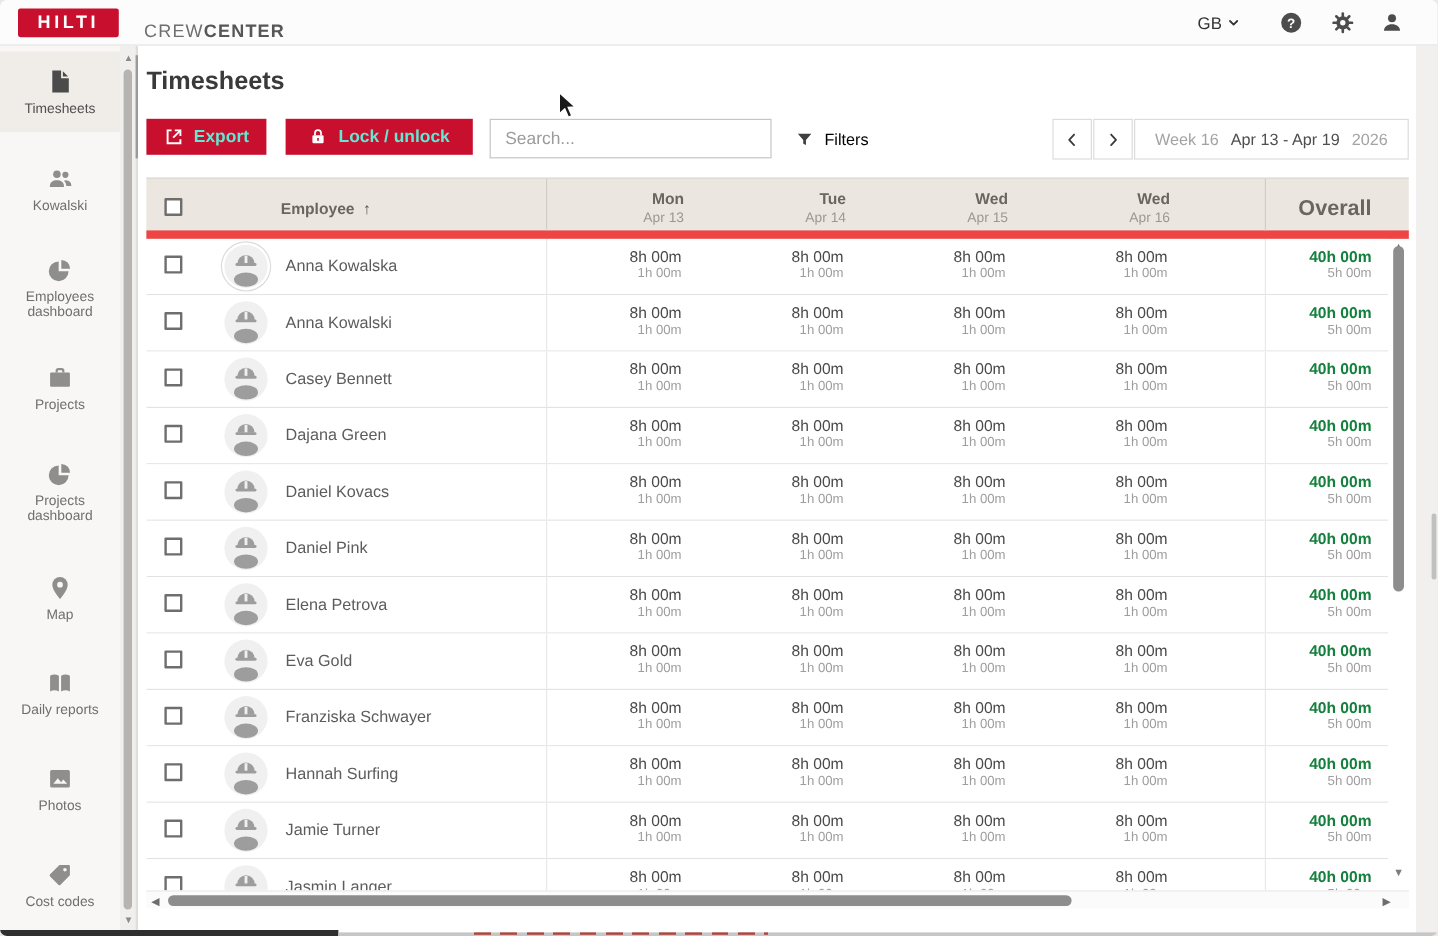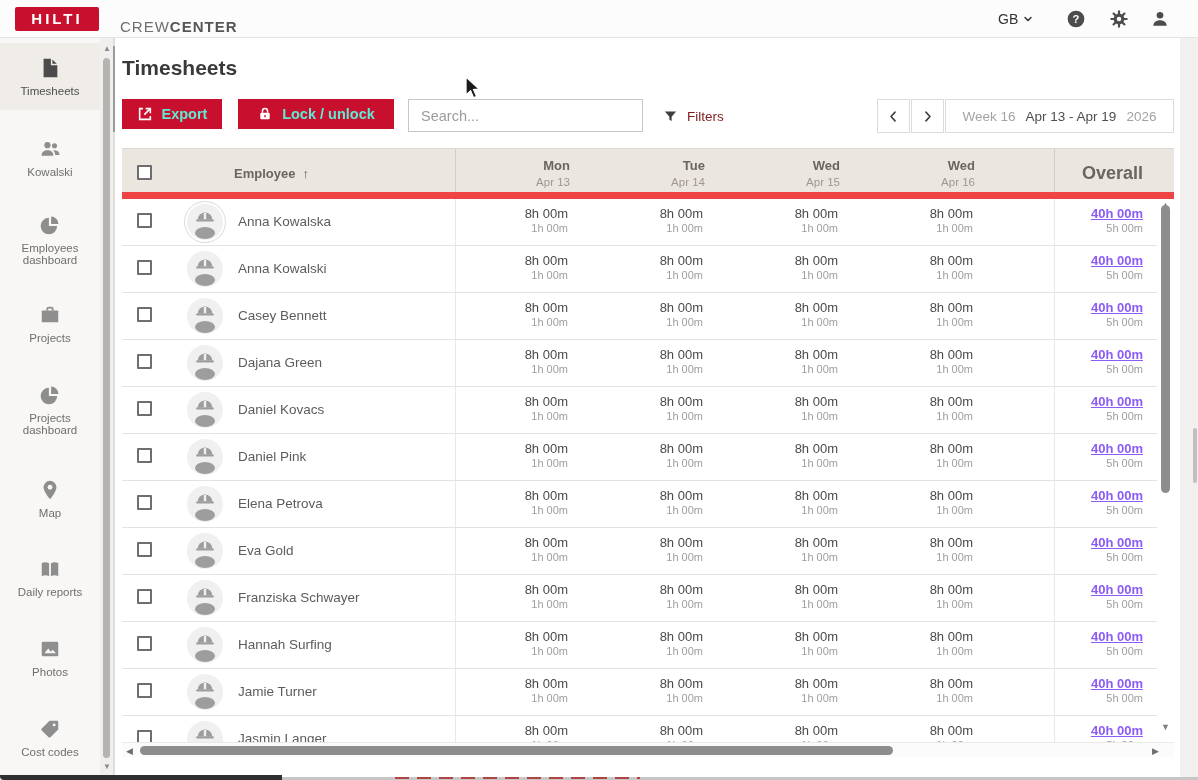--- a/index.html
+++ b/index.html
@@ -1,19 +1,19 @@
 <!DOCTYPE html>
 <html><head>
 <meta charset="utf-8">
 <style>
   * { margin:0; padding:0; box-sizing:border-box; }
   html,body { background:#e9e8e6; }
   .screen {
     position:relative; width:1198px; height:780px; overflow:hidden;
-    font-family:"Liberation Sans", sans-serif; background:#f1f0ee;
+    font-family:"Liberation Sans", sans-serif; background:#f1f0ee;border-radius:6px;
   }
   
   .topbar { position:absolute; left:0; top:0; width:1198px; height:38px;
     background:#fcfcfc; border-bottom:1px solid #e4e4e4; z-index:30; }
   .logo { position:absolute; left:15px; top:7px; width:84px; height:24px;
     background:#c8102e; color:#fff; font-weight:900; font-size:15px;
     letter-spacing:3px; text-align:center; line-height:24px; border-radius:2px; }
   .brand { position:absolute; left:120px; top:0; line-height:38px; font-size:15px; letter-spacing:1px;margin-top:8px; }
   .brand .crew { color:#6e6e6e; font-weight:400; }
   .brand .center { color:#565656; font-weight:700; }
@@ -42,21 +42,21 @@
   .btn { position:absolute; top:61px; height:30px; background:#c8102e; color:#5eead4; border:none;
     font-family:"Liberation Sans",sans-serif; font-weight:700; font-size:14.5px;
     display:flex; align-items:center; justify-content:center; gap:9px; cursor:pointer; }
   .btn svg { width:16px; height:16px; }
   .btn-export { left:7px; width:100px; }
   .btn-lock { left:123px; width:156px; }
   .search { position:absolute; left:293px; top:61px; width:235px; height:33px; border:1px solid #c6c6c6;
     background:#fff; font-family:"Liberation Sans",sans-serif; font-size:14.5px; color:#444; padding:0 12px; }
   .search::placeholder { color:#9b9b9b; }
   .filters { position:absolute; left:548px; top:61px; height:34px; display:flex; align-items:center; gap:9px;
-    cursor:pointer; font-size:13.5px; color:#7f1d1d; }
+    cursor:pointer; font-size:13.5px; color:#000000; }
   .filters svg { width:15px; height:15px; fill:#3f3f3f; }
   .weeknav-btn { position:absolute; top:61px; width:33px; height:34px; background:#fff; border:1px solid #dcdcdc;
     display:flex; align-items:center; justify-content:center; cursor:pointer; }
   .weeknav-btn svg { width:15px; height:15px; stroke:#3a3a3a; fill:none; stroke-width:2.4; stroke-linecap:round; stroke-linejoin:round; }
   .wk-prev { left:762px; } .wk-next { left:796px; }
   .weekbox { position:absolute; left:830px; top:61px; width:229px; height:34px; background:#fff; border:1px solid #dcdcdc;
     display:flex; align-items:center; justify-content:center; gap:10px; font-size:13.5px; }
   .weekbox .dim { color:#a3a3a3; } .weekbox .rng { color:#4f4f4f; }
   
   .table { position:absolute; left:7px; top:110px; width:1052px; height:609px; background:#fff; }
@@ -78,21 +78,21 @@
   .trow { position:relative; height:47px; border-bottom:1px solid #e3e3e3; background:#fff; cursor:pointer; }
   .trow .cb { top:14px; }
   .avatar { position:absolute; left:65px; top:5px; width:36px; height:36px; border-radius:50%;
     background:#f0f0f0; overflow:hidden; }
   .avatar svg { width:36px; height:36px; fill:#9d9d9d; }
   .avatar.ringed { box-shadow:0 0 0 2px #fff, 0 0 0 3px #dcdcdc; }
   .rname { position:absolute; left:116px; top:0; line-height:46px; font-size:13.5px; color:#5c5c5c; }
   .dcell { position:absolute; top:0; width:135px; text-align:right; padding-right:22px; }
   .ocell { position:absolute; left:932px; top:0; width:101px; text-align:right; padding-right:12px; }
   .d1 { display:block; margin-top:7px; font-size:13px; color:#4a4a4a; }
-  .d1.b { font-weight:700; color:#8b5cf6;text-decoration:underline; }
+  .d1.b { font-weight:700; color:#15803d; }
   .d2 { display:block; margin-top:1px; font-size:11px; color:#9e9e9e; }
   .vline { position:absolute; top:0; bottom:0; width:1px; background:#e8e8e8; }
   .v1 { left:333px; } .v2 { left:932px; }
   
   .vscroll-arrow { position:absolute; left:1035px; width:17px; text-align:center; font-size:9px; color:#7d7d7d; cursor:pointer; }
   .vscroll-thumb { position:absolute; left:1039px; top:57px; width:9px; height:288px; background:#8d8d8d; border-radius:5px; cursor:pointer; }
   .hscroll { position:absolute; left:0; top:594px; width:1052px; height:15px; background:#fbfbfb; border-top:1px solid #e9e9e9; }
   .hscroll-thumb { position:absolute; left:18px; top:3px; width:753px; height:9px; background:#8d8d8d; border-radius:5px; cursor:pointer; }
   .hscroll-arrow { position:absolute; top:3px; font-size:9px; color:#6d6d6d; cursor:pointer; }
   .ha-left { left:4px; } .ha-right { left:1030px; }

